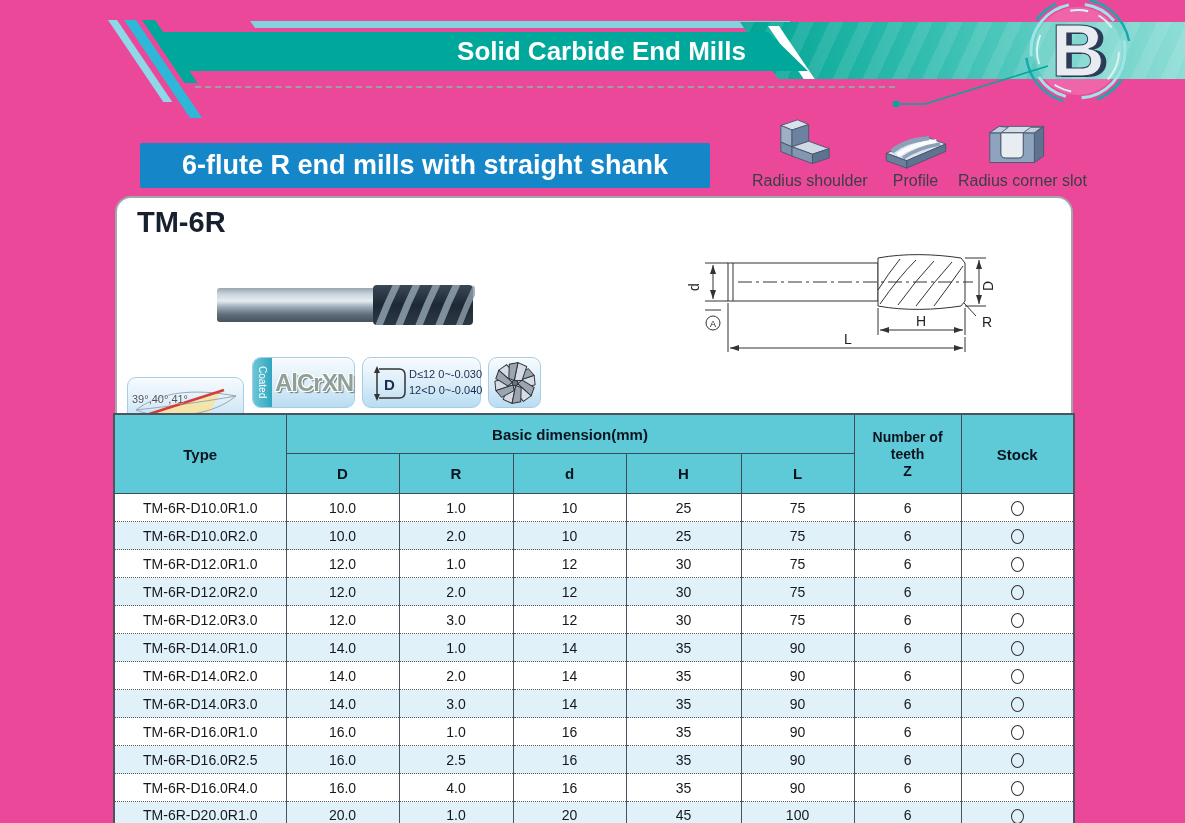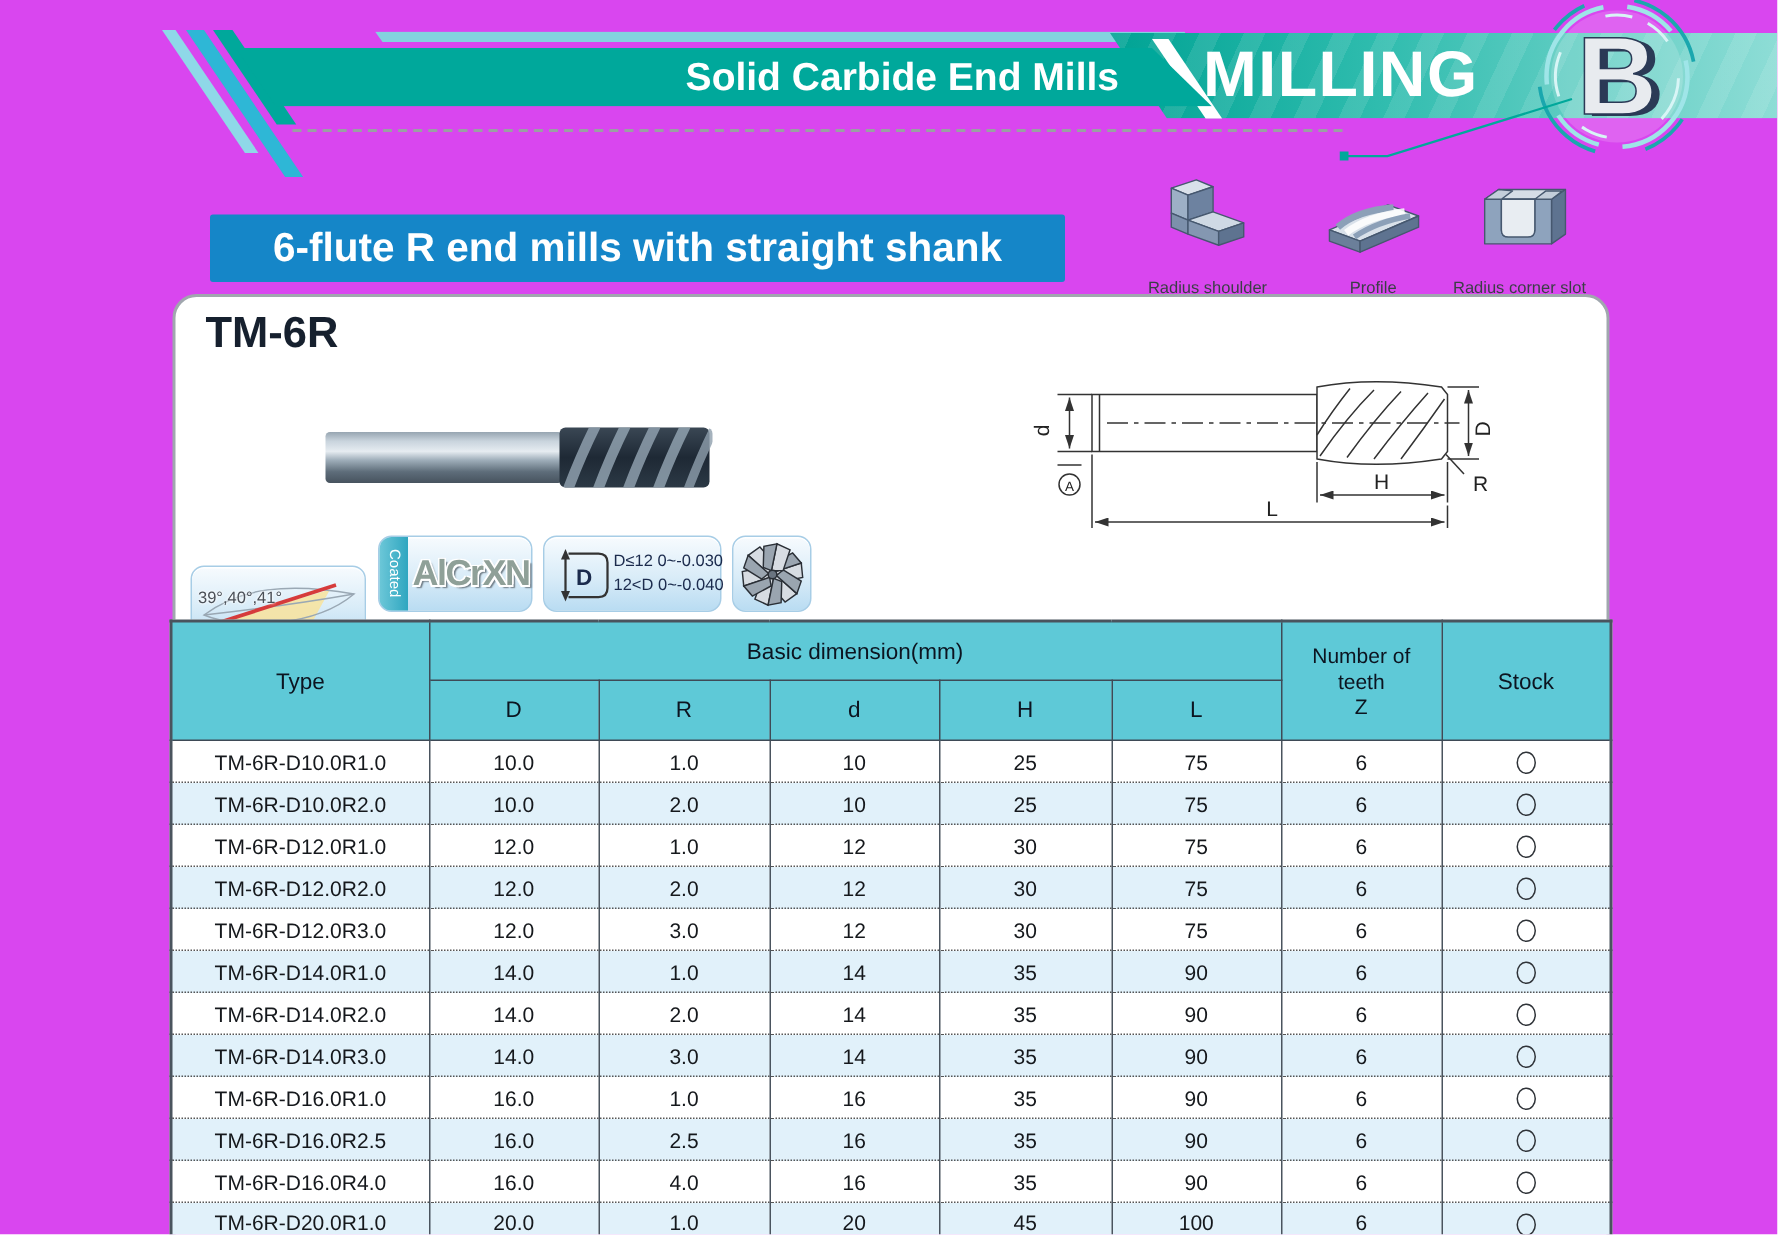--- a/index.html
+++ b/index.html
@@ -1,16 +1,16 @@
 <!DOCTYPE html>
 <html><head>
 <meta charset="utf-8">
 <style>
   html,body{margin:0;padding:0;background:#fff;}
-  #page{position:relative;width:1185px;height:823px;overflow:hidden;background:#d946ef;
+  #page{position:relative;width:1185px;height:823px;overflow:hidden;background:#ec4899;
         font-family:"Liberation Sans",sans-serif;}
   .abs{position:absolute;}
 
   
   .stripe{position:absolute;transform:skewX(34deg);transform-origin:top left;}
   .stripe1{left:108px;top:20px;width:9px;height:82px;background:#8FD8E8;}
   .stripe2{left:124px;top:20px;width:12px;height:98px;background:#2EB7D6;}
   .stripe3{left:142px;top:20px;width:13px;height:63px;background:#00A89B;}
 
   #band-light{left:250px;top:21px;width:540px;height:7px;background:#83D2DE;
@@ -34,21 +34,21 @@
       font-size:19px;font-weight:bold;color:#1B2B4D;white-space:nowrap;}
 
   
   #section-pill{left:140px;top:143px;width:570px;height:45px;background:#1586C8;
       border-radius:2px;color:#fff;font-size:27px;font-weight:bold;
       text-align:center;line-height:45px;white-space:nowrap;}
 
   
   .app{position:absolute;top:118px;text-align:center;}
   .app svg{display:block;margin:0 auto;}
-  .app-label{font-size:11px;color:#3a3f45;margin-top:16px;white-space:nowrap;}
+  .app-label{font-size:16px;color:#3a3f45;margin-top:2px;white-space:nowrap;}
 
   
   #panel{left:115px;top:196px;width:954px;height:700px;border:2px solid #A0A7AE;
       border-radius:16px;background:#fff;}
   #model-title{left:137px;top:206px;font-size:29px;font-weight:bold;color:#16202E;}
 
   
   .badge{position:absolute;top:357px;height:51px;border-radius:9px;
       background:linear-gradient(180deg,#F7FBFE 0%,#D9ECF8 55%,#B9DCF2 100%);
       border:1px solid #A7CDE6;box-shadow:inset 0 1px 0 #fff;box-sizing:border-box;}
@@ -64,21 +64,21 @@
   #coating-name{position:absolute;left:22px;top:11px;font-size:24px;font-weight:bold;
       letter-spacing:-1px;color:#8FA098;
       text-shadow:-1px -1px 0 #fff,1px -1px 0 #fff,-1px 1px 0 #fff,1px 1px 0 #fff,2px 2px 1px #6d7a84;}
   .tol-text{position:absolute;left:46px;font-size:11px;color:#1B2B4D;white-space:nowrap;}
   #tol-line1{top:10px;} #tol-line2{top:26px;}
 
   
   #spec-table{position:absolute;left:113px;top:413px;width:961px;
       border-collapse:collapse;table-layout:fixed;background:#fff;
       border:2px solid #4A545E;}
-  #spec-table th{background:#5EC9D7;color:#0C1420;font-weight:normal;
+  #spec-table th{background:#5EC9D7;color:#0C1420;font-weight:bold;
       border:1.5px solid #3E4A56;}
   th.th-type,th.th-stock{font-size:15px;}
   th.th-basic{font-size:15px;height:36px;border-bottom:3px solid #18818F;}
   th.th-teeth{font-size:14px;line-height:17px;}
   tr.dims-row th{font-size:15px;height:37px;}
   #spec-table td{font-size:14px;color:#15181c;text-align:center;height:28px;
       padding:0;border-left:1px solid #4A545E;border-right:1px solid #4A545E;
       box-sizing:border-box;}
   #spec-table tbody tr:not(:first-child) td{border-top:1.5px dotted #555;}
   #spec-table tbody tr.alt td{background:#E1F1FA;}
@@ -94,21 +94,20 @@
   <div class="stripe stripe1"></div>
   <div class="stripe stripe2"></div>
   <div class="stripe stripe3"></div>
 
   <div class="abs" id="band-light"></div>
   <div class="abs" id="band-milling"></div>
   <div class="abs" id="band-slash"></div>
   <div class="abs" id="band-main">
     <div id="banner-title">Solid Carbide End Mills</div>
   </div>
-  <div class="abs" id="milling-text">MILLING</div>
 
   <svg class="abs" style="left:1015px;top:-8px;" width="130" height="130" viewBox="0 0 130 130">
     <circle cx="63" cy="59" r="44" fill="rgba(255,255,255,0.16)"></circle>
     <circle cx="63" cy="59" r="47" fill="none" stroke="#9FE5E8" stroke-width="3" stroke-dasharray="70 16 34 22"></circle>
     <circle cx="63" cy="59" r="52" fill="none" stroke="#1AA7AE" stroke-width="2.5" stroke-dasharray="26 34 60 40" transform="rotate(40 63 59)"></circle>
     <circle cx="63" cy="59" r="41" fill="none" stroke="#D8F5F6" stroke-width="2" stroke-dasharray="18 26 30 40" transform="rotate(-60 63 59)"></circle>
     <text x="68" y="85" text-anchor="middle" font-size="74" font-weight="bold" fill="#2B3A56">B</text>
     <text x="63" y="84" text-anchor="middle" font-size="74" font-weight="bold" fill="#E8EBEF" stroke="#2B3A56" stroke-width="1">B</text>
   </svg>
 

